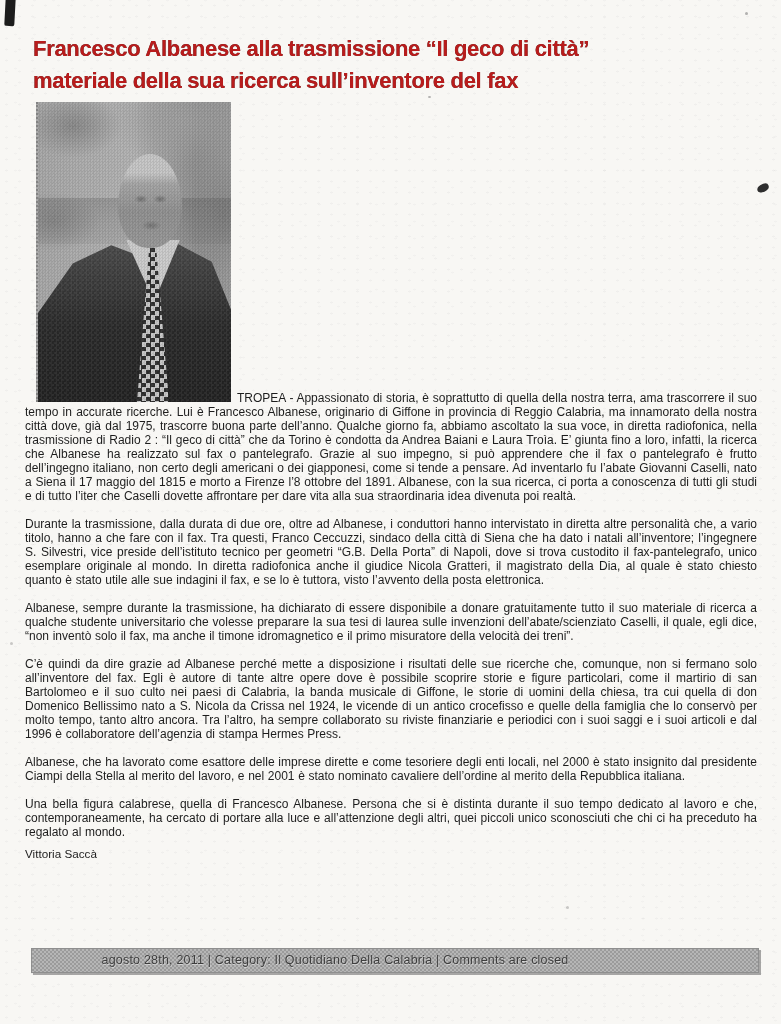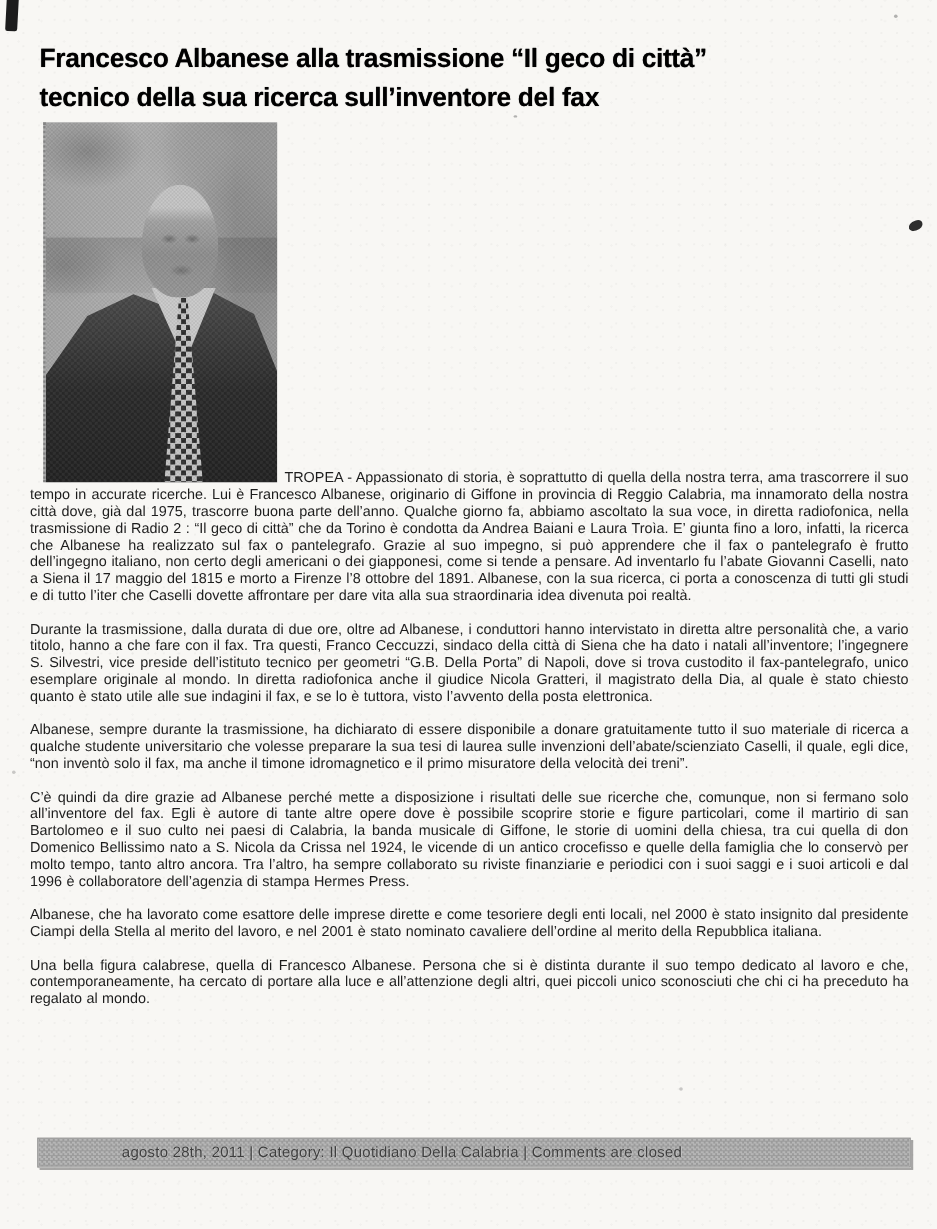--- a/index.html
+++ b/index.html
@@ -28,21 +28,21 @@
   .speck.s4 { left: 566px; top: 906px; width: 3px; height: 3px; background: rgba(90,90,90,0.3); }
 
   .content { padding: 33px 24px 0 25px; }
 
   h1.headline {
     margin: 0 0 0 8px;
     font-size: 22px;
     line-height: 32px;
     font-weight: 700;
     letter-spacing: -0.3px;
-    color: #000000;
+    color: #b91c1c;
     text-shadow: 0 0 0.6px #3a3a3a;
   }
   h1.headline span { display: block; }
 
   
   figure.photo-float {
     float: left;
     width: 193px; height: 300px;
     margin: 5px 6px 0 11px;
     padding: 0;
@@ -141,37 +141,38 @@
 <div class="artifact artifact-right"></div>
 <div class="speck s1"></div>
 <div class="speck s2"></div>
 <div class="speck s3"></div>
 <div class="speck s4"></div>
 
 <div class="content">
 
   <h1 class="headline">
     <span>Francesco Albanese alla trasmissione “Il geco di città”</span>
-    <span>tecnico della sua ricerca sull’inventore del fax</span>
+    <span>materiale della sua ricerca sull’inventore del fax</span>
   </h1>
 
   <figure class="photo-float" title="black-and-white newsprint portrait of Francesco Albanese wearing a dark suit and patterned tie">
     <div class="ph-bg"></div>
     <div class="ph-band"></div>
     <div class="ph-suit"></div>
     <div class="ph-shirt"></div>
     <div class="ph-tie"></div>
     <div class="ph-head"></div>
     <div class="ph-grain"></div>
   </figure>
 
   <p class="body p-first">TROPEA -  Appassionato di storia,  è soprattutto di quella della nostra terra, ama trascorrere il suo tempo in accurate ricerche. Lui è Francesco Albanese, originario di Giffone in provincia di Reggio Calabria, ma innamorato della nostra città dove, già dal 1975, trascorre buona parte dell’anno. Qualche giorno fa, abbiamo ascoltato la sua voce, in diretta radiofonica, nella trasmissione di Radio 2 : “Il geco di città” che da Torino è condotta da Andrea Baiani e Laura Troìa. E’ giunta fino a loro, infatti, la ricerca che Albanese ha realizzato sul fax o pantelegrafo. Grazie al suo impegno, si può apprendere che il fax o pantelegrafo è frutto dell’ingegno italiano, non certo degli americani o dei giapponesi, come si tende a pensare. Ad inventarlo fu l’abate Giovanni Caselli, nato a Siena il 17 maggio del 1815 e morto a Firenze l’8 ottobre del 1891. Albanese, con la sua ricerca, ci porta a conoscenza di tutti gli studi e di tutto l’iter che Caselli dovette affrontare per dare vita alla sua straordinaria idea divenuta poi realtà.</p>
   <p class="body">Durante la trasmissione, dalla durata di due ore, oltre ad Albanese, i conduttori hanno intervistato in diretta altre personalità che, a vario titolo, hanno a che fare con il fax. Tra questi, Franco Ceccuzzi, sindaco della città di Siena che ha dato i natali all’inventore; l’ingegnere S. Silvestri, vice preside dell’istituto tecnico per geometri “G.B. Della Porta” di Napoli, dove si trova custodito il fax-pantelegrafo, unico esemplare originale al mondo. In diretta radiofonica anche il giudice Nicola Gratteri, il magistrato della Dia, al quale è stato chiesto quanto è stato utile alle sue indagini il fax, e se lo è tuttora, visto l’avvento della posta elettronica.</p>
   <p class="body">Albanese, sempre durante la trasmissione, ha dichiarato di essere disponibile a donare gratuitamente  tutto il suo materiale di ricerca a qualche studente universitario che volesse preparare la sua tesi di laurea sulle invenzioni dell’abate/scienziato Caselli, il quale, egli dice, “non inventò solo il fax, ma anche il timone idromagnetico e il primo misuratore della velocità dei treni”.</p>
   <p class="body">C’è quindi da dire grazie ad Albanese perché mette a disposizione i risultati delle sue ricerche che, comunque, non si fermano solo all’inventore del fax. Egli è autore di tante altre opere dove è possibile scoprire storie e figure particolari, come il martirio di san  Bartolomeo e il suo culto nei paesi di Calabria, la banda musicale di Giffone, le storie di uomini della chiesa, tra cui quella di don Domenico Bellissimo nato a S. Nicola da Crissa nel 1924, le vicende di un antico crocefisso  e quelle della famiglia che lo conservò per molto tempo, tanto altro ancora. Tra l’altro, ha sempre collaborato su riviste finanziarie e periodici con i suoi saggi e i suoi articoli e dal 1996 è collaboratore dell’agenzia di stampa Hermes Press.</p>
   <p class="body">Albanese, che ha lavorato come esattore delle imprese dirette e come tesoriere degli enti locali, nel 2000 è stato insignito dal presidente Ciampi della Stella al merito del lavoro, e nel 2001 è stato nominato cavaliere dell’ordine al merito della Repubblica italiana.</p>
   <p class="body">Una bella figura calabrese, quella di Francesco Albanese. Persona che si è distinta durante il suo tempo dedicato al lavoro e che, contemporaneamente, ha cercato di portare alla luce e all’attenzione degli altri, quei piccoli unico sconosciuti che chi ci ha preceduto ha regalato al mondo.</p>
 
+  <p class="byline">Vittoria Saccà</p>
 </div>
 
 <div class="meta-bar">
   <span>agosto 28th, 2011 | Category: Il Quotidiano Della Calabria | Comments are closed</span>
 </div>
 
 </body></html>

